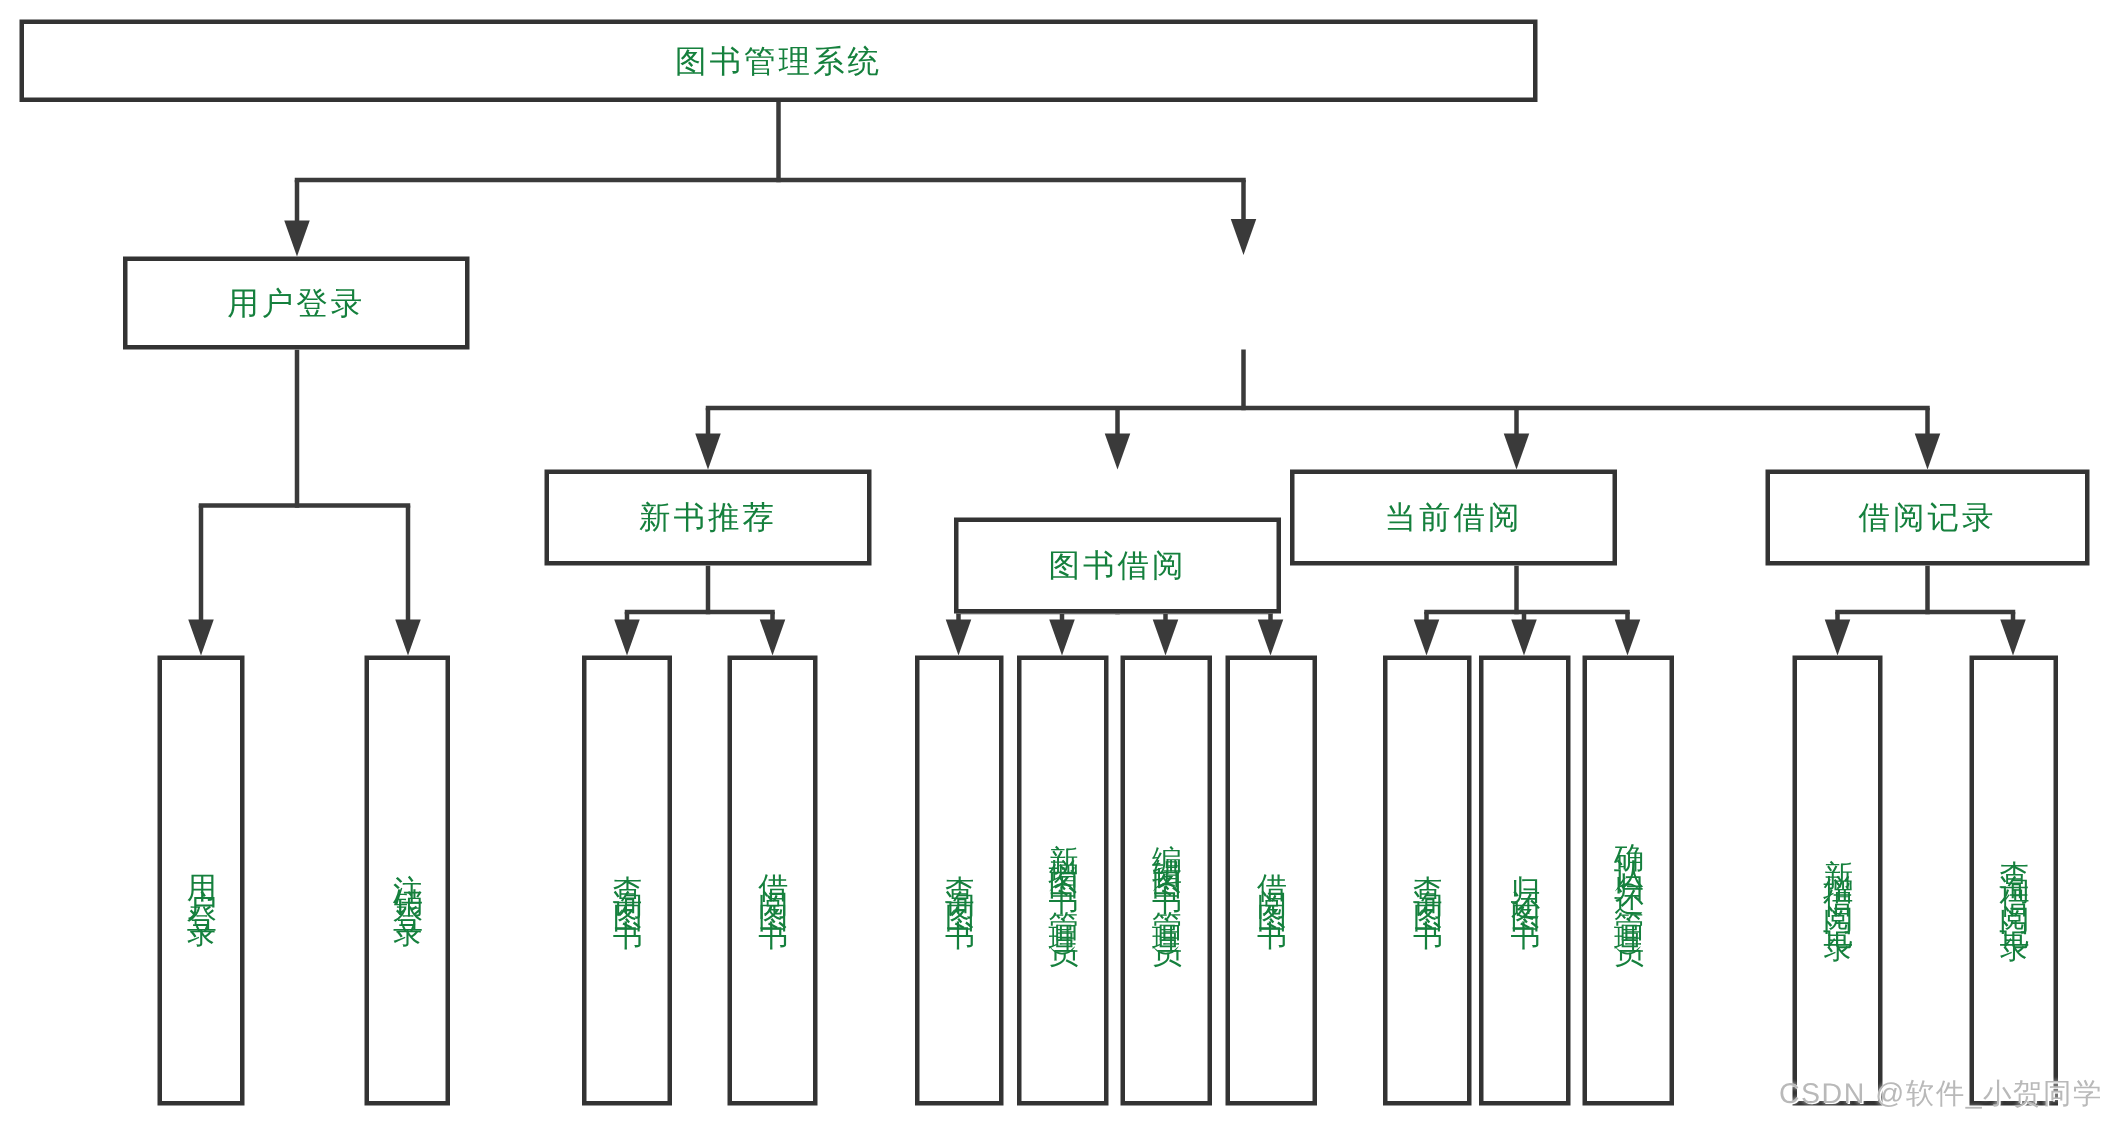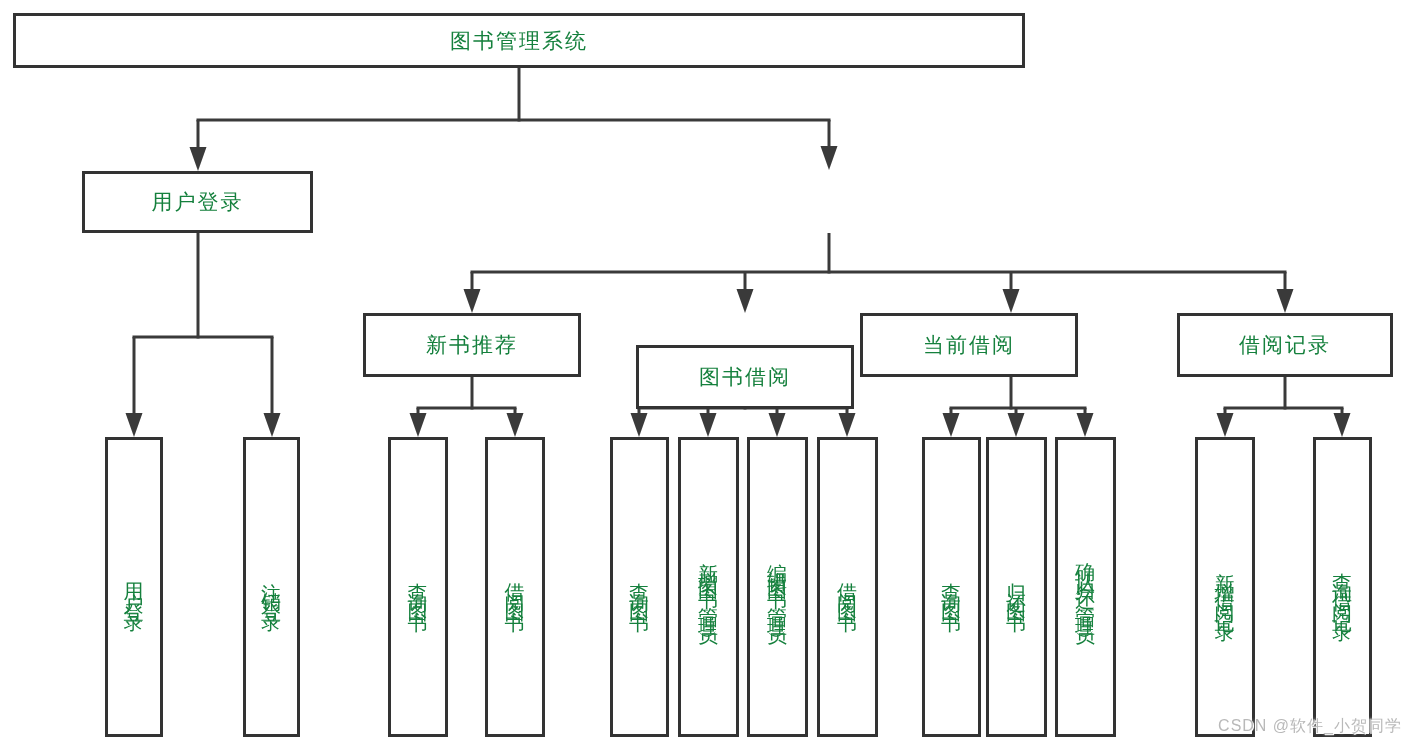--- a/index.html
+++ b/index.html
@@ -55,21 +55,21 @@
     line-height: 1;
     white-space: nowrap;
   }
   .node.leaf .vtext.long {
     letter-spacing: 9px;
   }
   .watermark {
     position: absolute;
     right: 3px;
     top: 716px;
-    font-size: 16px;
+    font-size: 19px;
     color: #b9b9b9;
     letter-spacing: 1px;
     white-space: nowrap;
     text-shadow: 0 0 3px #ffffff, 1px 1px 0 #ffffff;
   }
 </style>
 </head>
 <body>
 
 <div class="stage">

